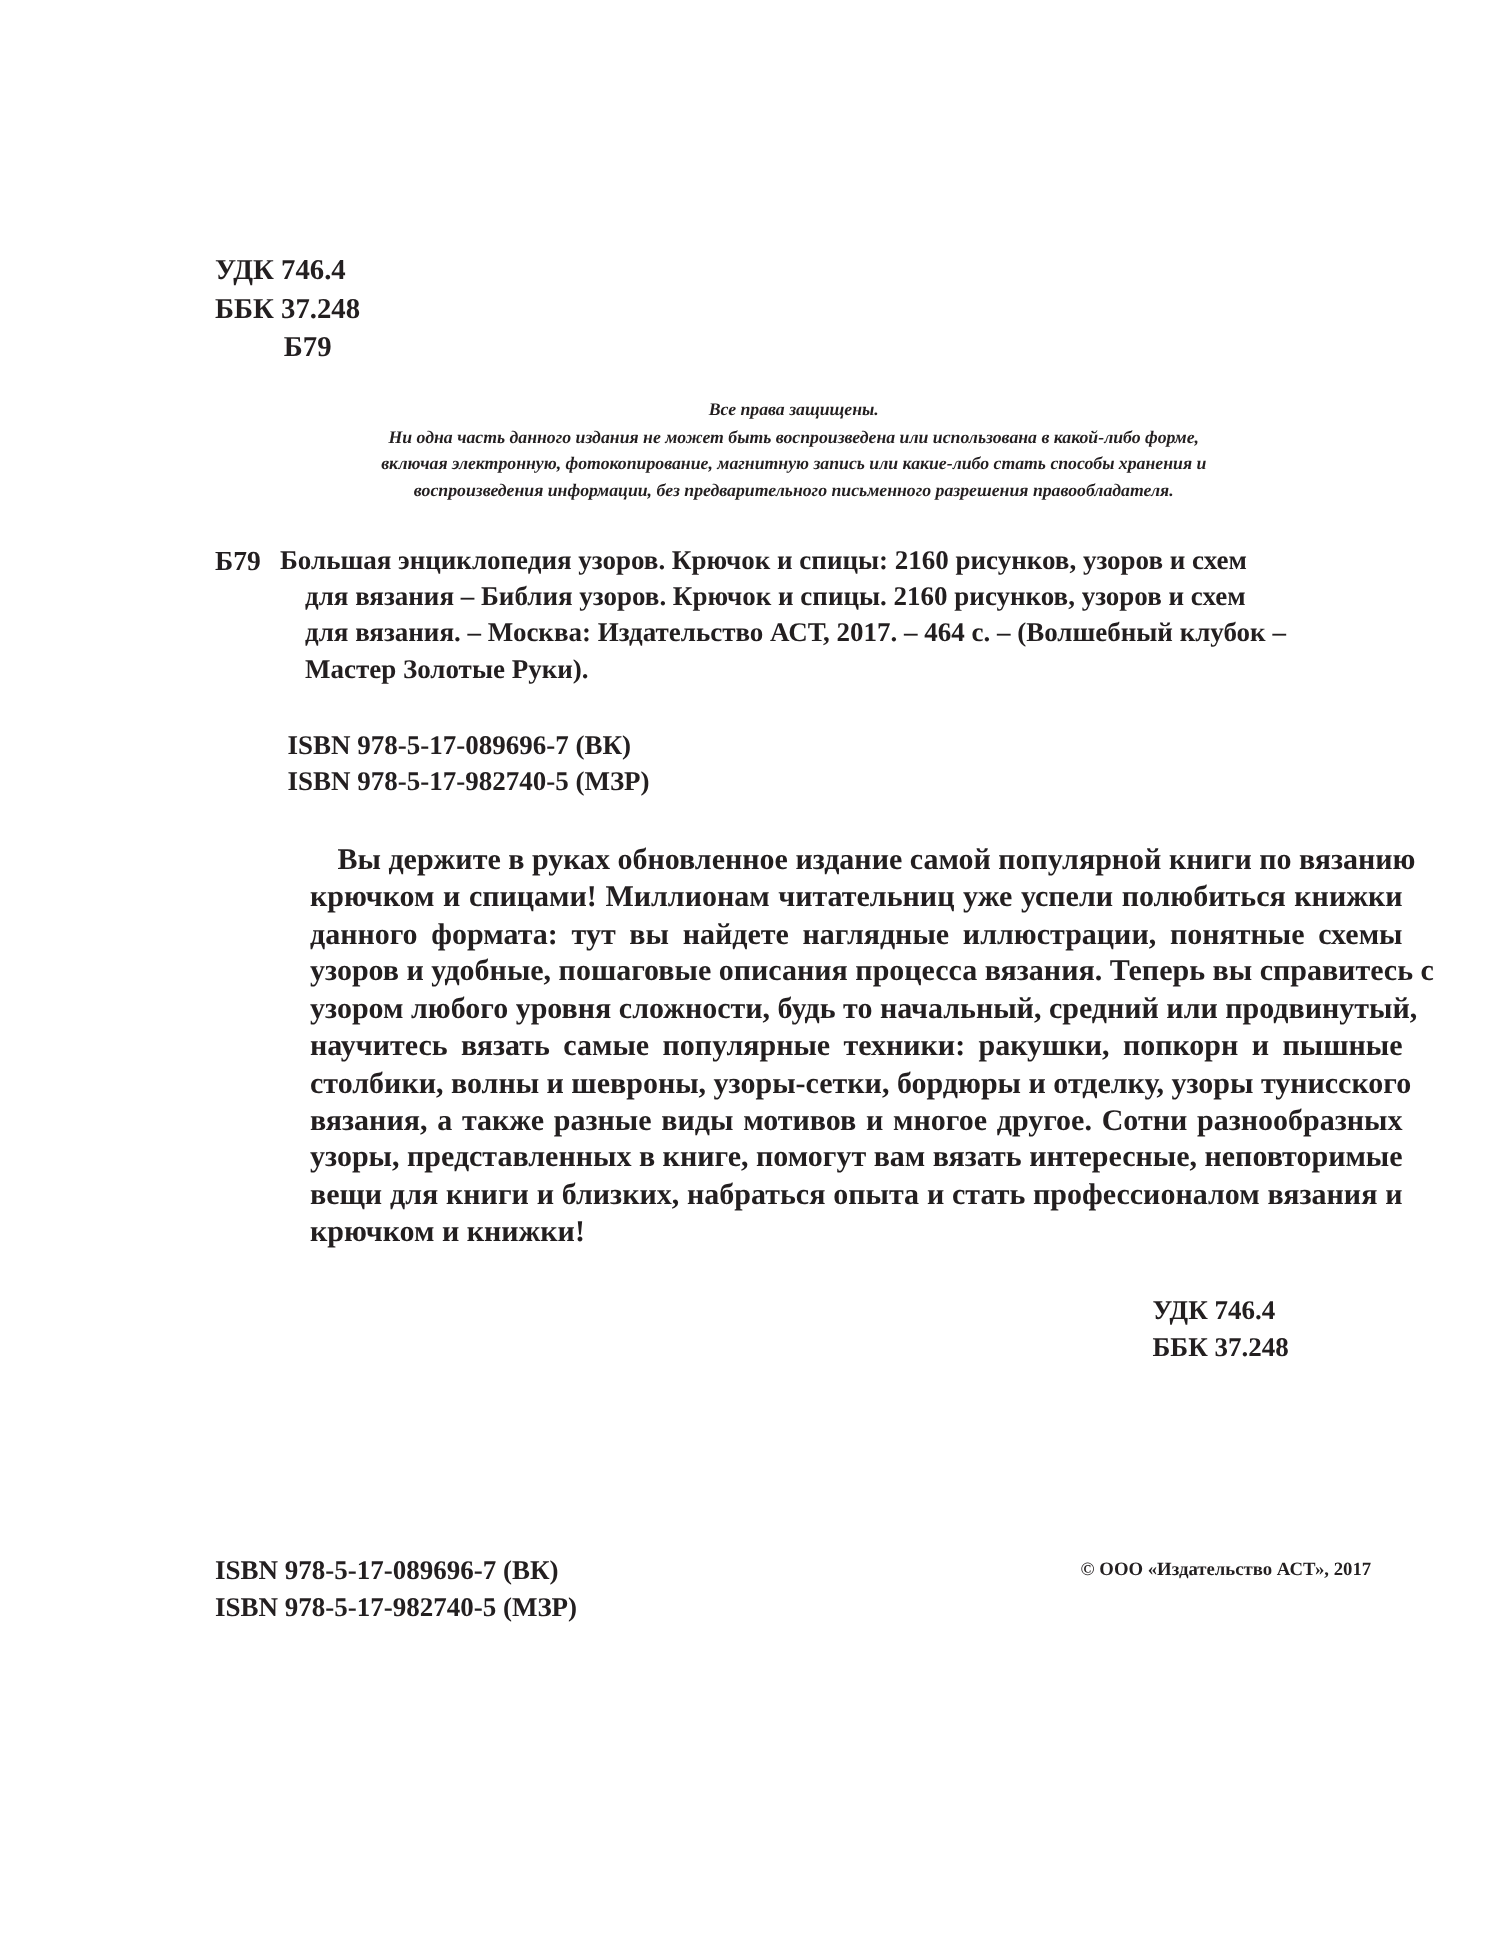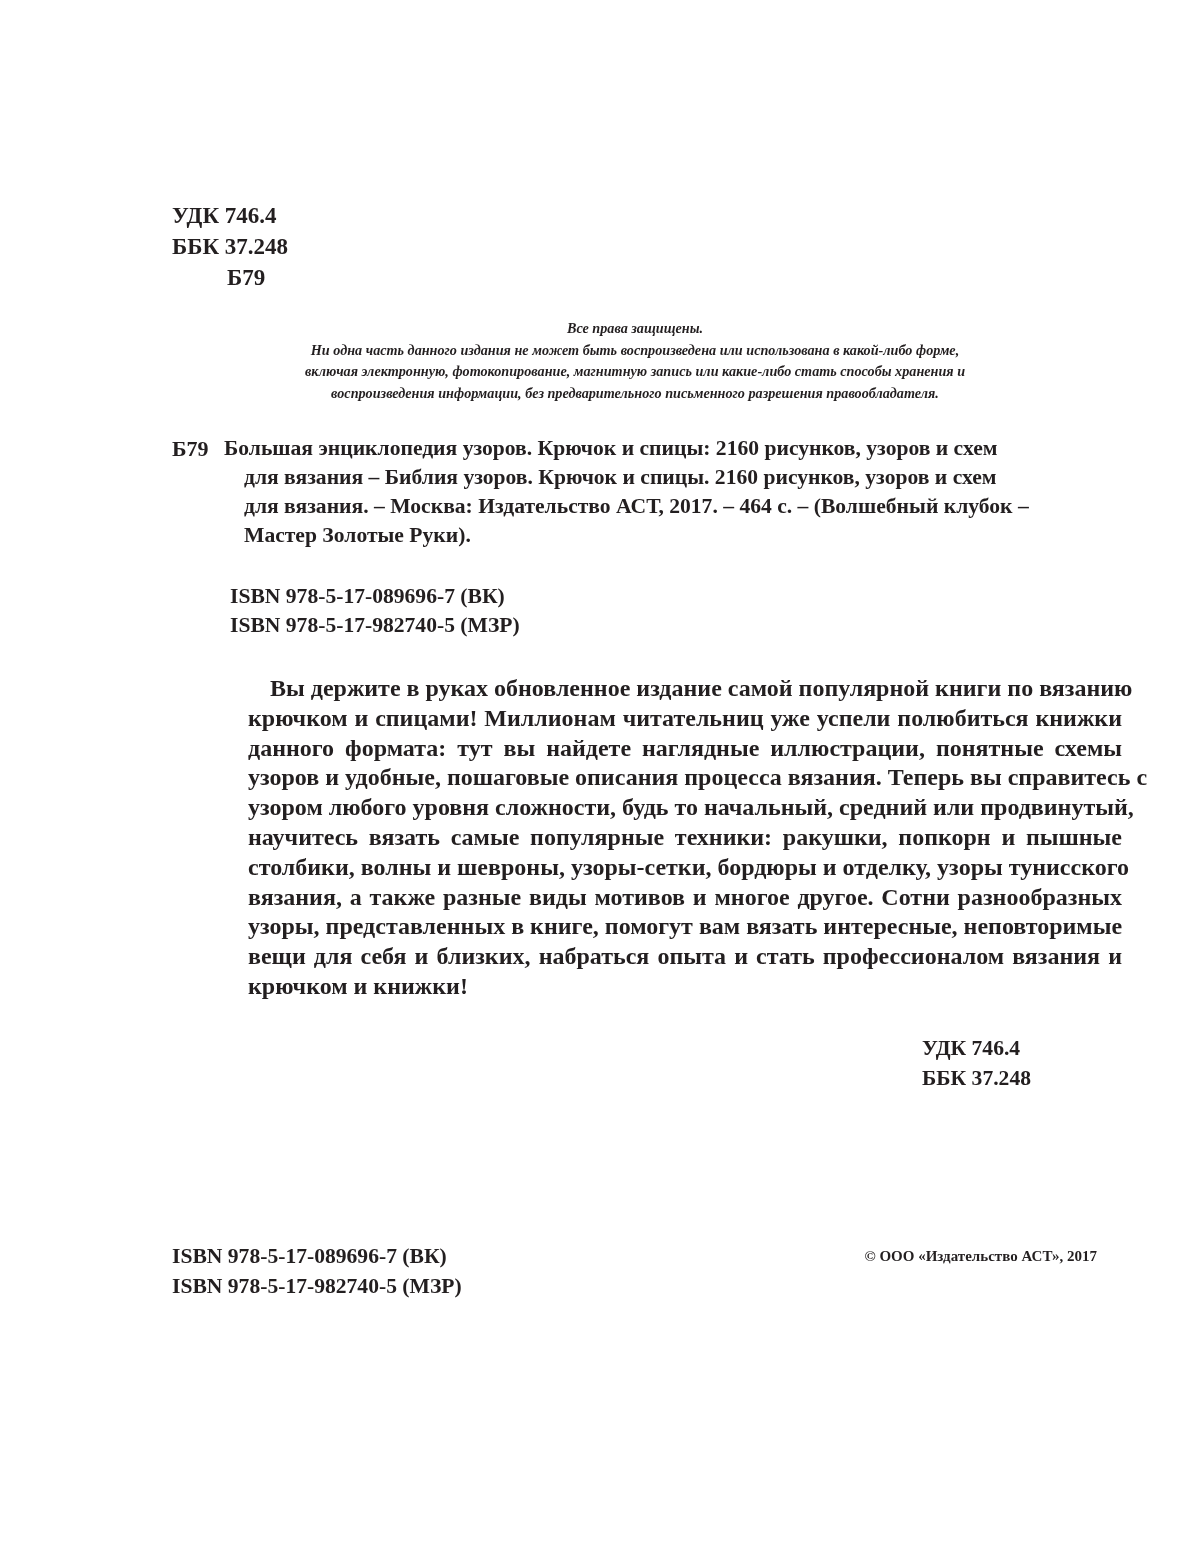--- a/index.html
+++ b/index.html
@@ -145,21 +145,21 @@
 <div class="abs annotation">
   <span class="line first">Вы держите в руках обновленное издание самой популярной книги по вязанию</span>
   <span class="line">крючком и спицами! Миллионам читательниц уже успели полюбиться книжки</span>
   <span class="line">данного формата: тут вы найдете наглядные иллюстрации, понятные схемы</span>
   <span class="line">узоров и удобные, пошаговые описания процесса вязания. Теперь вы справитесь с</span>
   <span class="line">узором любого уровня сложности, будь то начальный, средний или продвинутый,</span>
   <span class="line">научитесь вязать самые популярные техники: ракушки, попкорн и пышные</span>
   <span class="line">столбики, волны и шевроны, узоры-сетки, бордюры и отделку, узоры тунисского</span>
   <span class="line">вязания, а также разные виды мотивов и многое другое. Сотни разнообразных</span>
   <span class="line">узоры, представленных в книге, помогут вам вязать интересные, неповторимые</span>
-  <span class="line">вещи для себя и близких, набраться опыта и стать профессионалом вязания и</span>
+  <span class="line">вещи для книги и близких, набраться опыта и стать профессионалом вязания и</span>
   <span class="line last">крючком и книжки!</span>
 </div>
 
 <div class="abs classif2">
   <span class="line">УДК 746.4</span>
   <span class="line">ББК 37.248</span>
 </div>
 
 <div class="abs isbn2">
   <span class="line">ISBN 978-5-17-089696-7 (ВК)</span>

